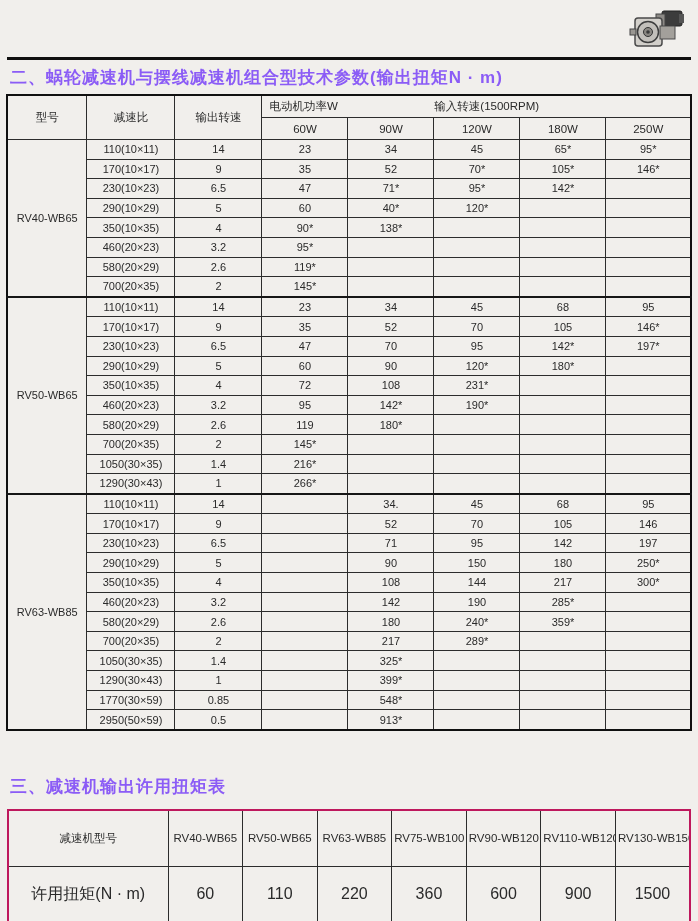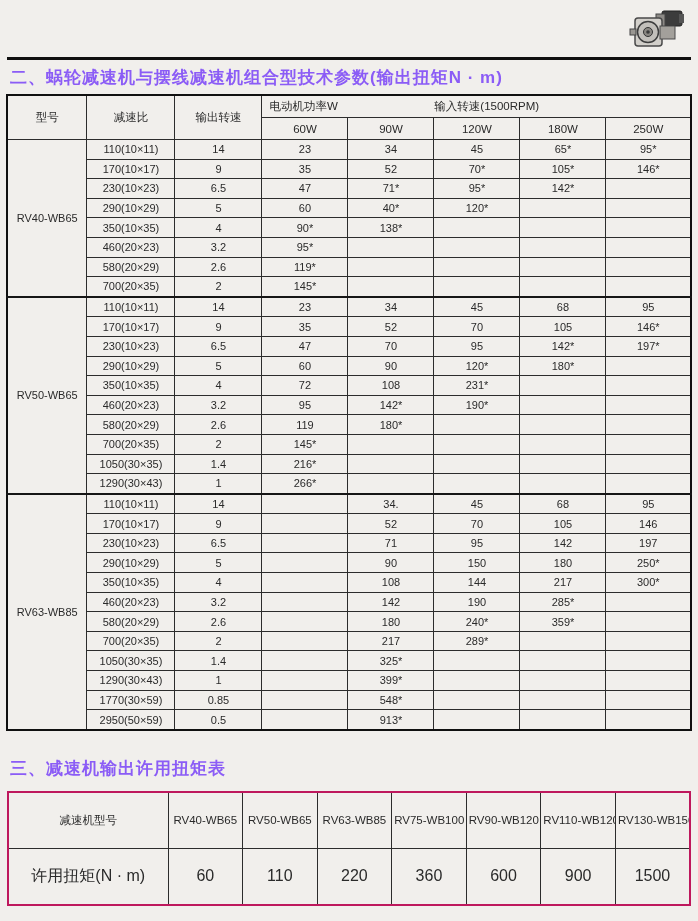--- a/index.html
+++ b/index.html
@@ -46,21 +46,21 @@
   .t1 tbody td{height:18.6px;}
   .t1 .power-header{position:relative;}
   .t1 .ph-left{position:absolute;left:7px;top:3px;}
   .t1 .ph-center{display:inline-block;margin-left:21px;}
   .t1 tr.group-start td{border-top:2px solid #161616;}
   .t1 .model-cell{font-size:11px;}
   
   .t2{border:2px solid #be185d;margin-top:11px;}
   .t2 th{height:55px;font-size:11.5px;}
   .t2 td{height:55px;font-size:16px;}
-  .sec3-title{margin-top:26px;}
+  .sec3-title{margin-top:44px;}
 </style>
 </head>
 <body>
 
 <div class="photo">
   <svg width="66" height="50" viewBox="0 0 66 50">
     <rect x="40" y="6" width="20" height="15" rx="2" fill="#3c3c3c" stroke="#222" stroke-width="1"></rect>
     <rect x="57" y="9" width="5" height="9" fill="#555"></rect>
     <rect x="34" y="9" width="9" height="13" fill="#8d8a86" stroke="#444" stroke-width="1"></rect>
     <rect x="13" y="13" width="27" height="28" rx="3" fill="#d2cfca" stroke="#4a4a4a" stroke-width="1.5"></rect>

